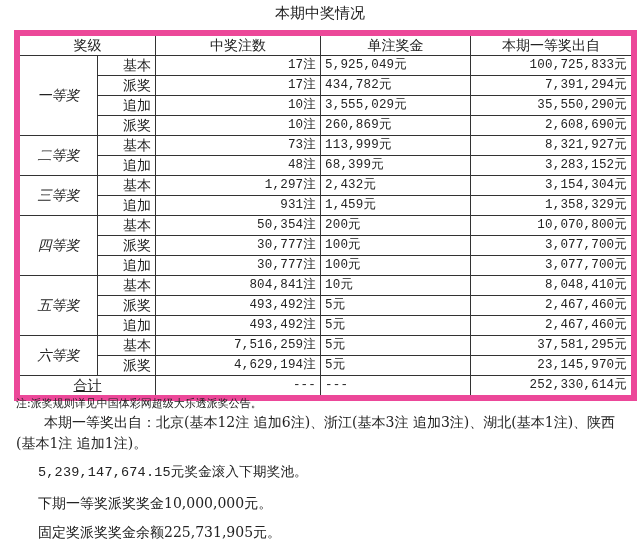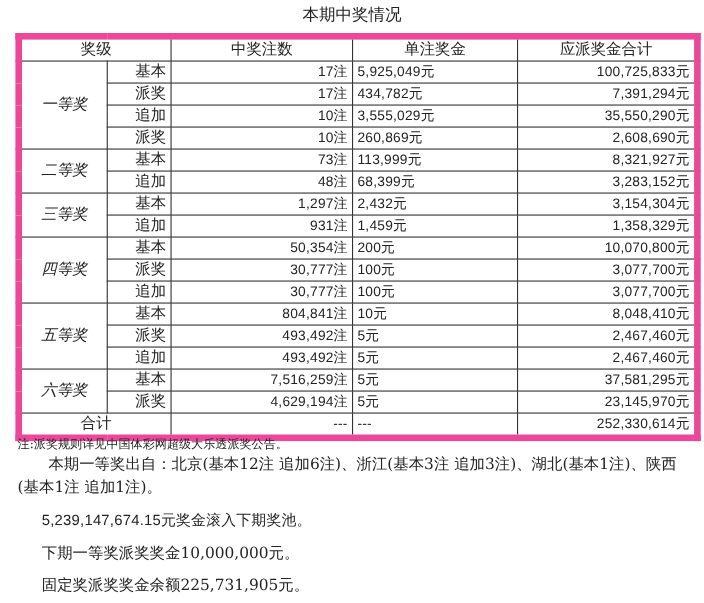--- a/index.html
+++ b/index.html
@@ -10,40 +10,40 @@
   table.prize { position:absolute; left:14px; top:30px; border-collapse:collapse;
                 border:6px solid #ec4899; font-size:13px; }
   table.prize td, table.prize th { border:1px solid #333; padding:0 4px; height:19px;
                 line-height:19px; font-weight:normal; white-space:nowrap; }
   table.prize th { text-align:center; font-size:14px; }
   .c-level { width:69px; text-align:center; font-size:14px;font-style:italic; }
   .c-sub { width:49px; text-align:right; font-size:14px; }
   .c-count { width:156px; text-align:right; }
   .c-unit { width:141px; text-align:left; }
   .c-total { width:152px; text-align:right; }
-  .num { font-family:Liberation Sans, sans-serif; font-size:12.5px; letter-spacing:0.2px; }
+  .num { font-family:Liberation Mono, monospace; font-size:12.5px; letter-spacing:0.2px; }
   .note-small { position:absolute; left:16px; top:396px; font-size:11px; color:#222;text-align:center; }
   .para { position:absolute; left:16px; font-size:14px; color:#222; line-height:21px; width:612px; }
   .p1 { top:412px; text-indent:28px; }
   .p2 { top:462px; left:38px; }
   .p3 { top:493px; left:38px; }
   .p4 { top:522px; left:38px; }
 </style>
 </head>
 <body>
 
 <div class="title">本期中奖情况</div>
 
 <table class="prize">
   <thead>
     <tr>
       <th colspan="2">奖级</th>
       <th>中奖注数</th>
       <th>单注奖金</th>
-      <th>应派奖金合计</th>
+      <th>本期一等奖出自</th>
     </tr>
   </thead>
   <tbody>
 
     <tr>
       <td class="c-level" rowspan="4">一等奖</td>
       <td class="c-sub">基本</td>
       <td class="c-count num">17注</td>
       <td class="c-unit num">5,925,049元</td>
       <td class="c-total num">100,725,833元</td>
@@ -143,21 +143,21 @@
       <td class="c-total num">37,581,295元</td>
     </tr>
     <tr>
       <td class="c-sub">派奖</td>
       <td class="c-count num">4,629,194注</td>
       <td class="c-unit num">5元</td>
       <td class="c-total num">23,145,970元</td>
     </tr>
 
     <tr>
-      <td colspan="2" style="text-align:center;font-size:14px;">合计</td>
+      <td colspan="2" style="text-align:center;font-size:14px;text-decoration:underline;">合计</td>
       <td class="c-count num">---</td>
       <td class="c-unit num">---</td>
       <td class="c-total num">252,330,614元</td>
     </tr>
   </tbody>
 </table>
 
 <div class="note-small">注:派奖规则详见中国体彩网超级大乐透派奖公告。</div>
 <div class="para p1">本期一等奖出自：北京(基本12注 追加6注)、浙江(基本3注 追加3注)、湖北(基本1注)、陕西(基本1注 追加1注)。</div>
 <div class="para p2 num" style="font-size:13.5px;">5,239,147,674.15元奖金滚入下期奖池。</div>

